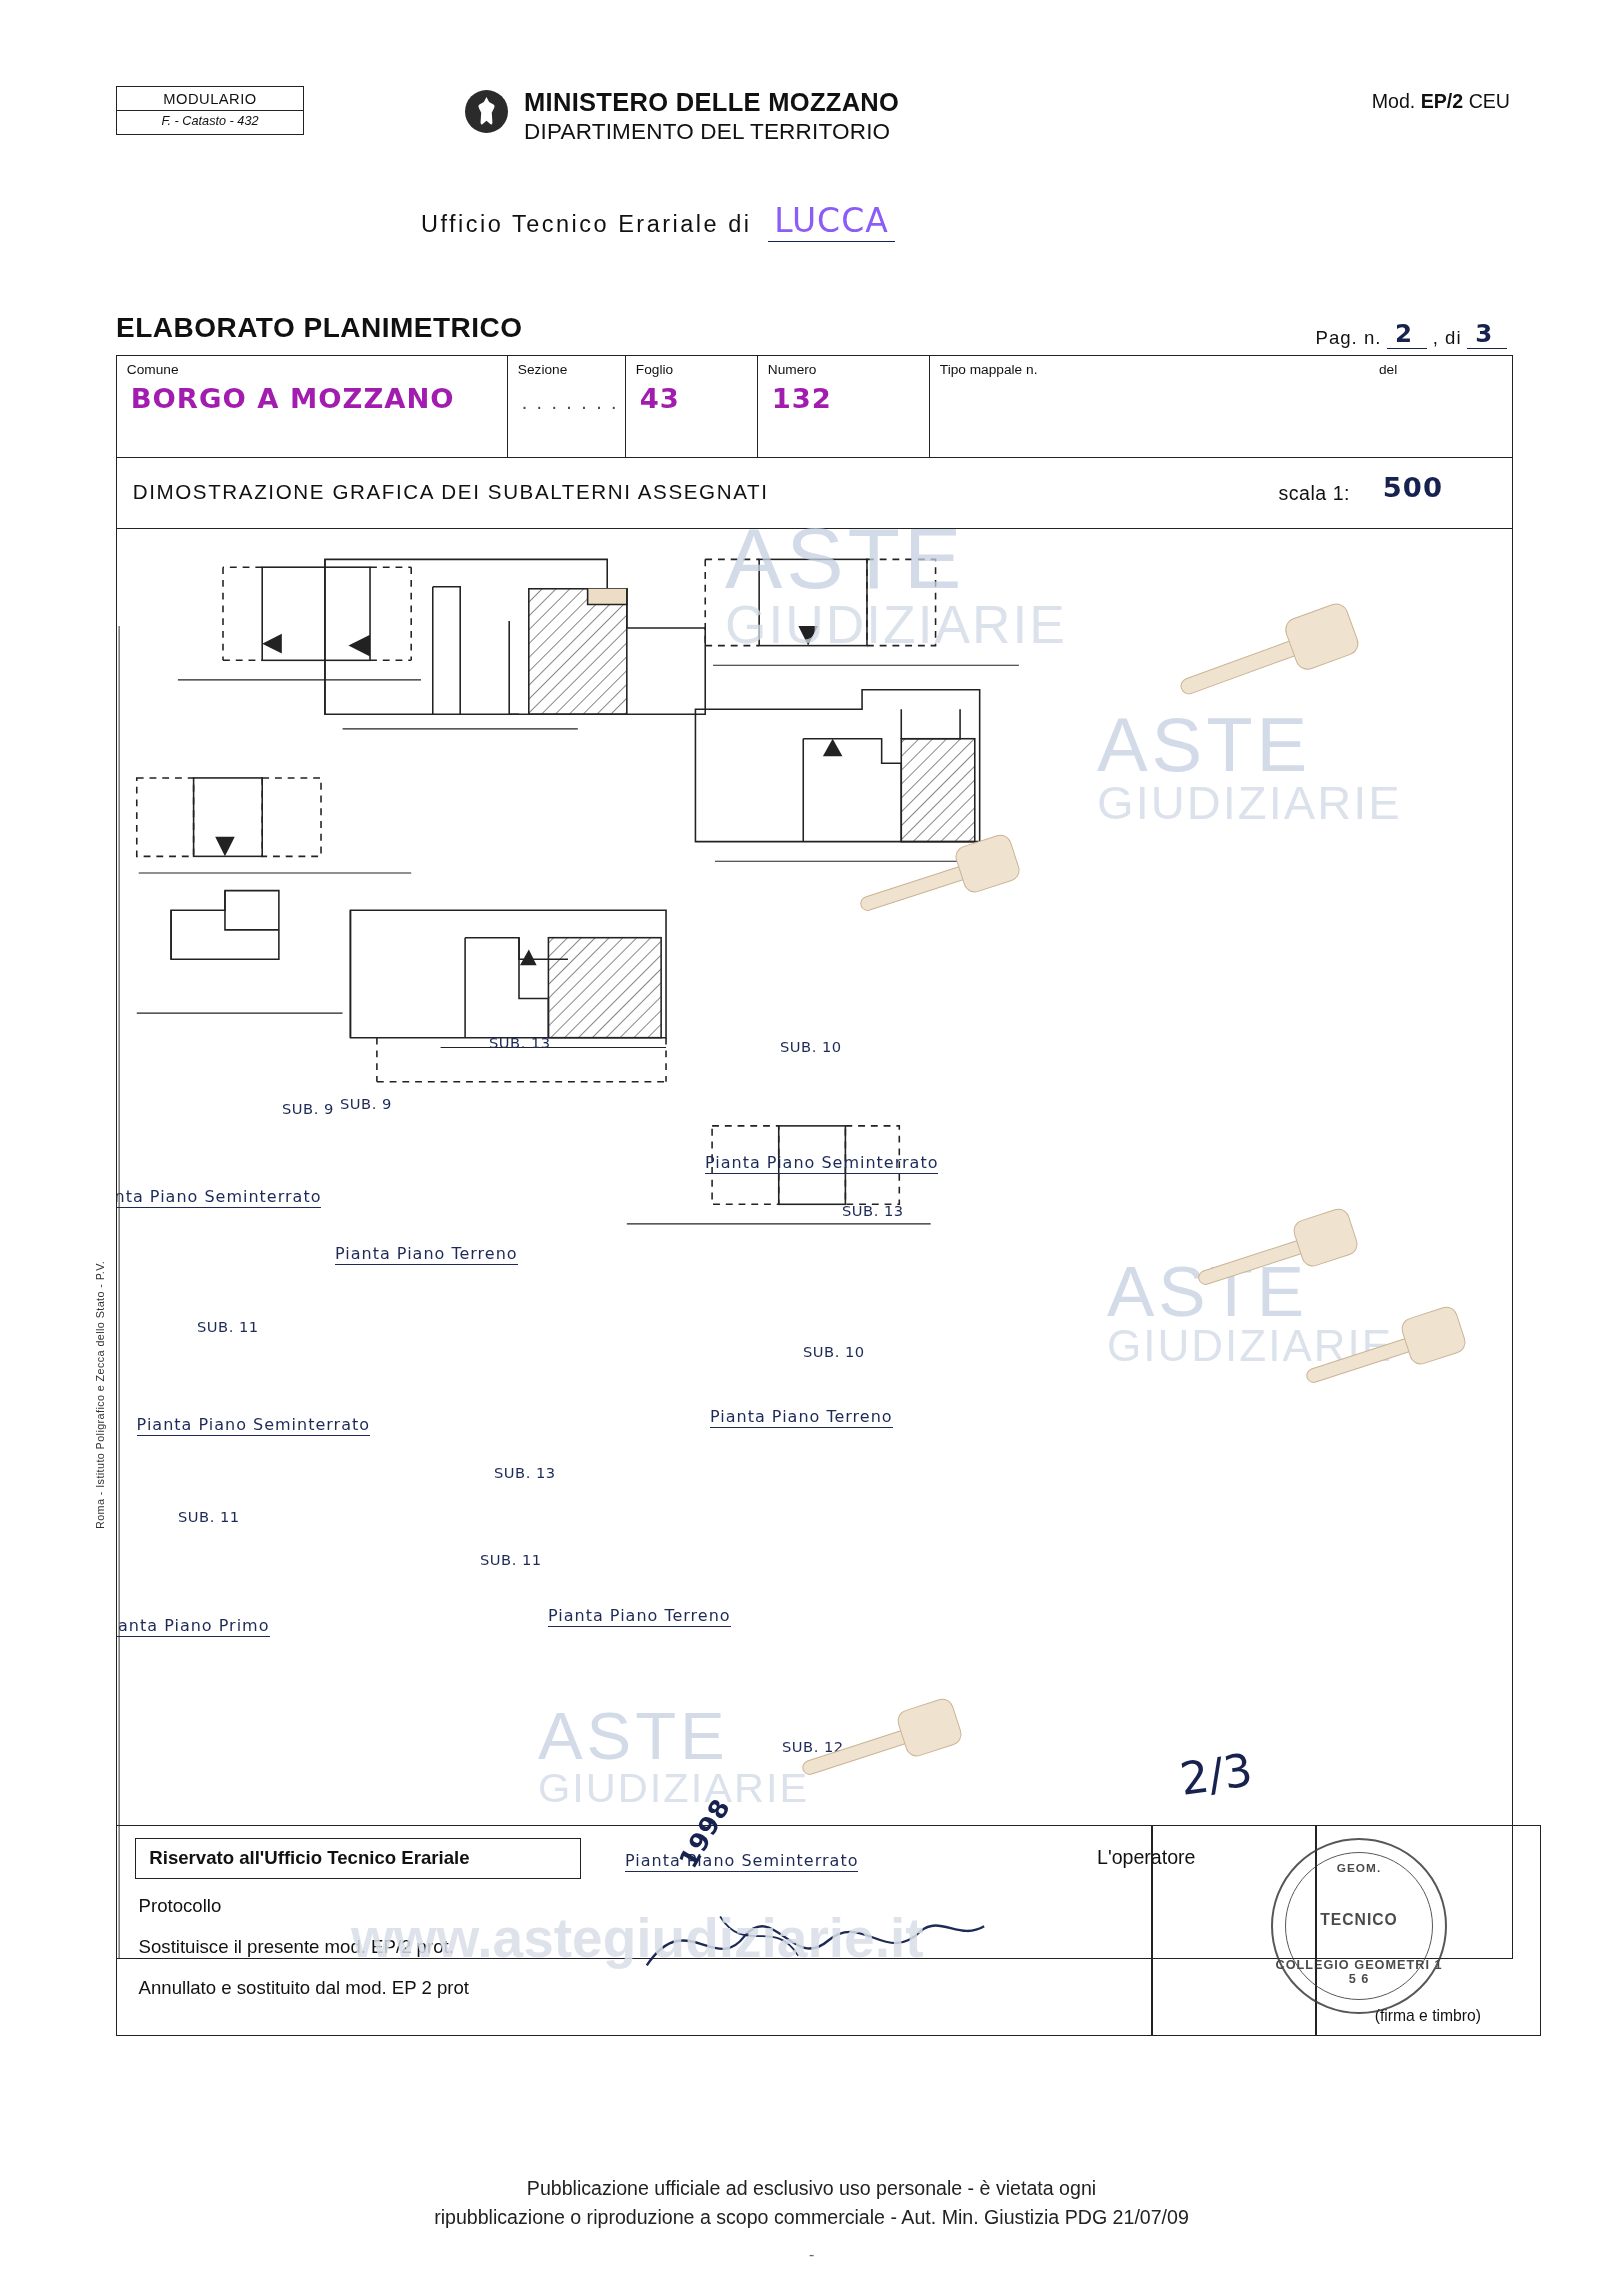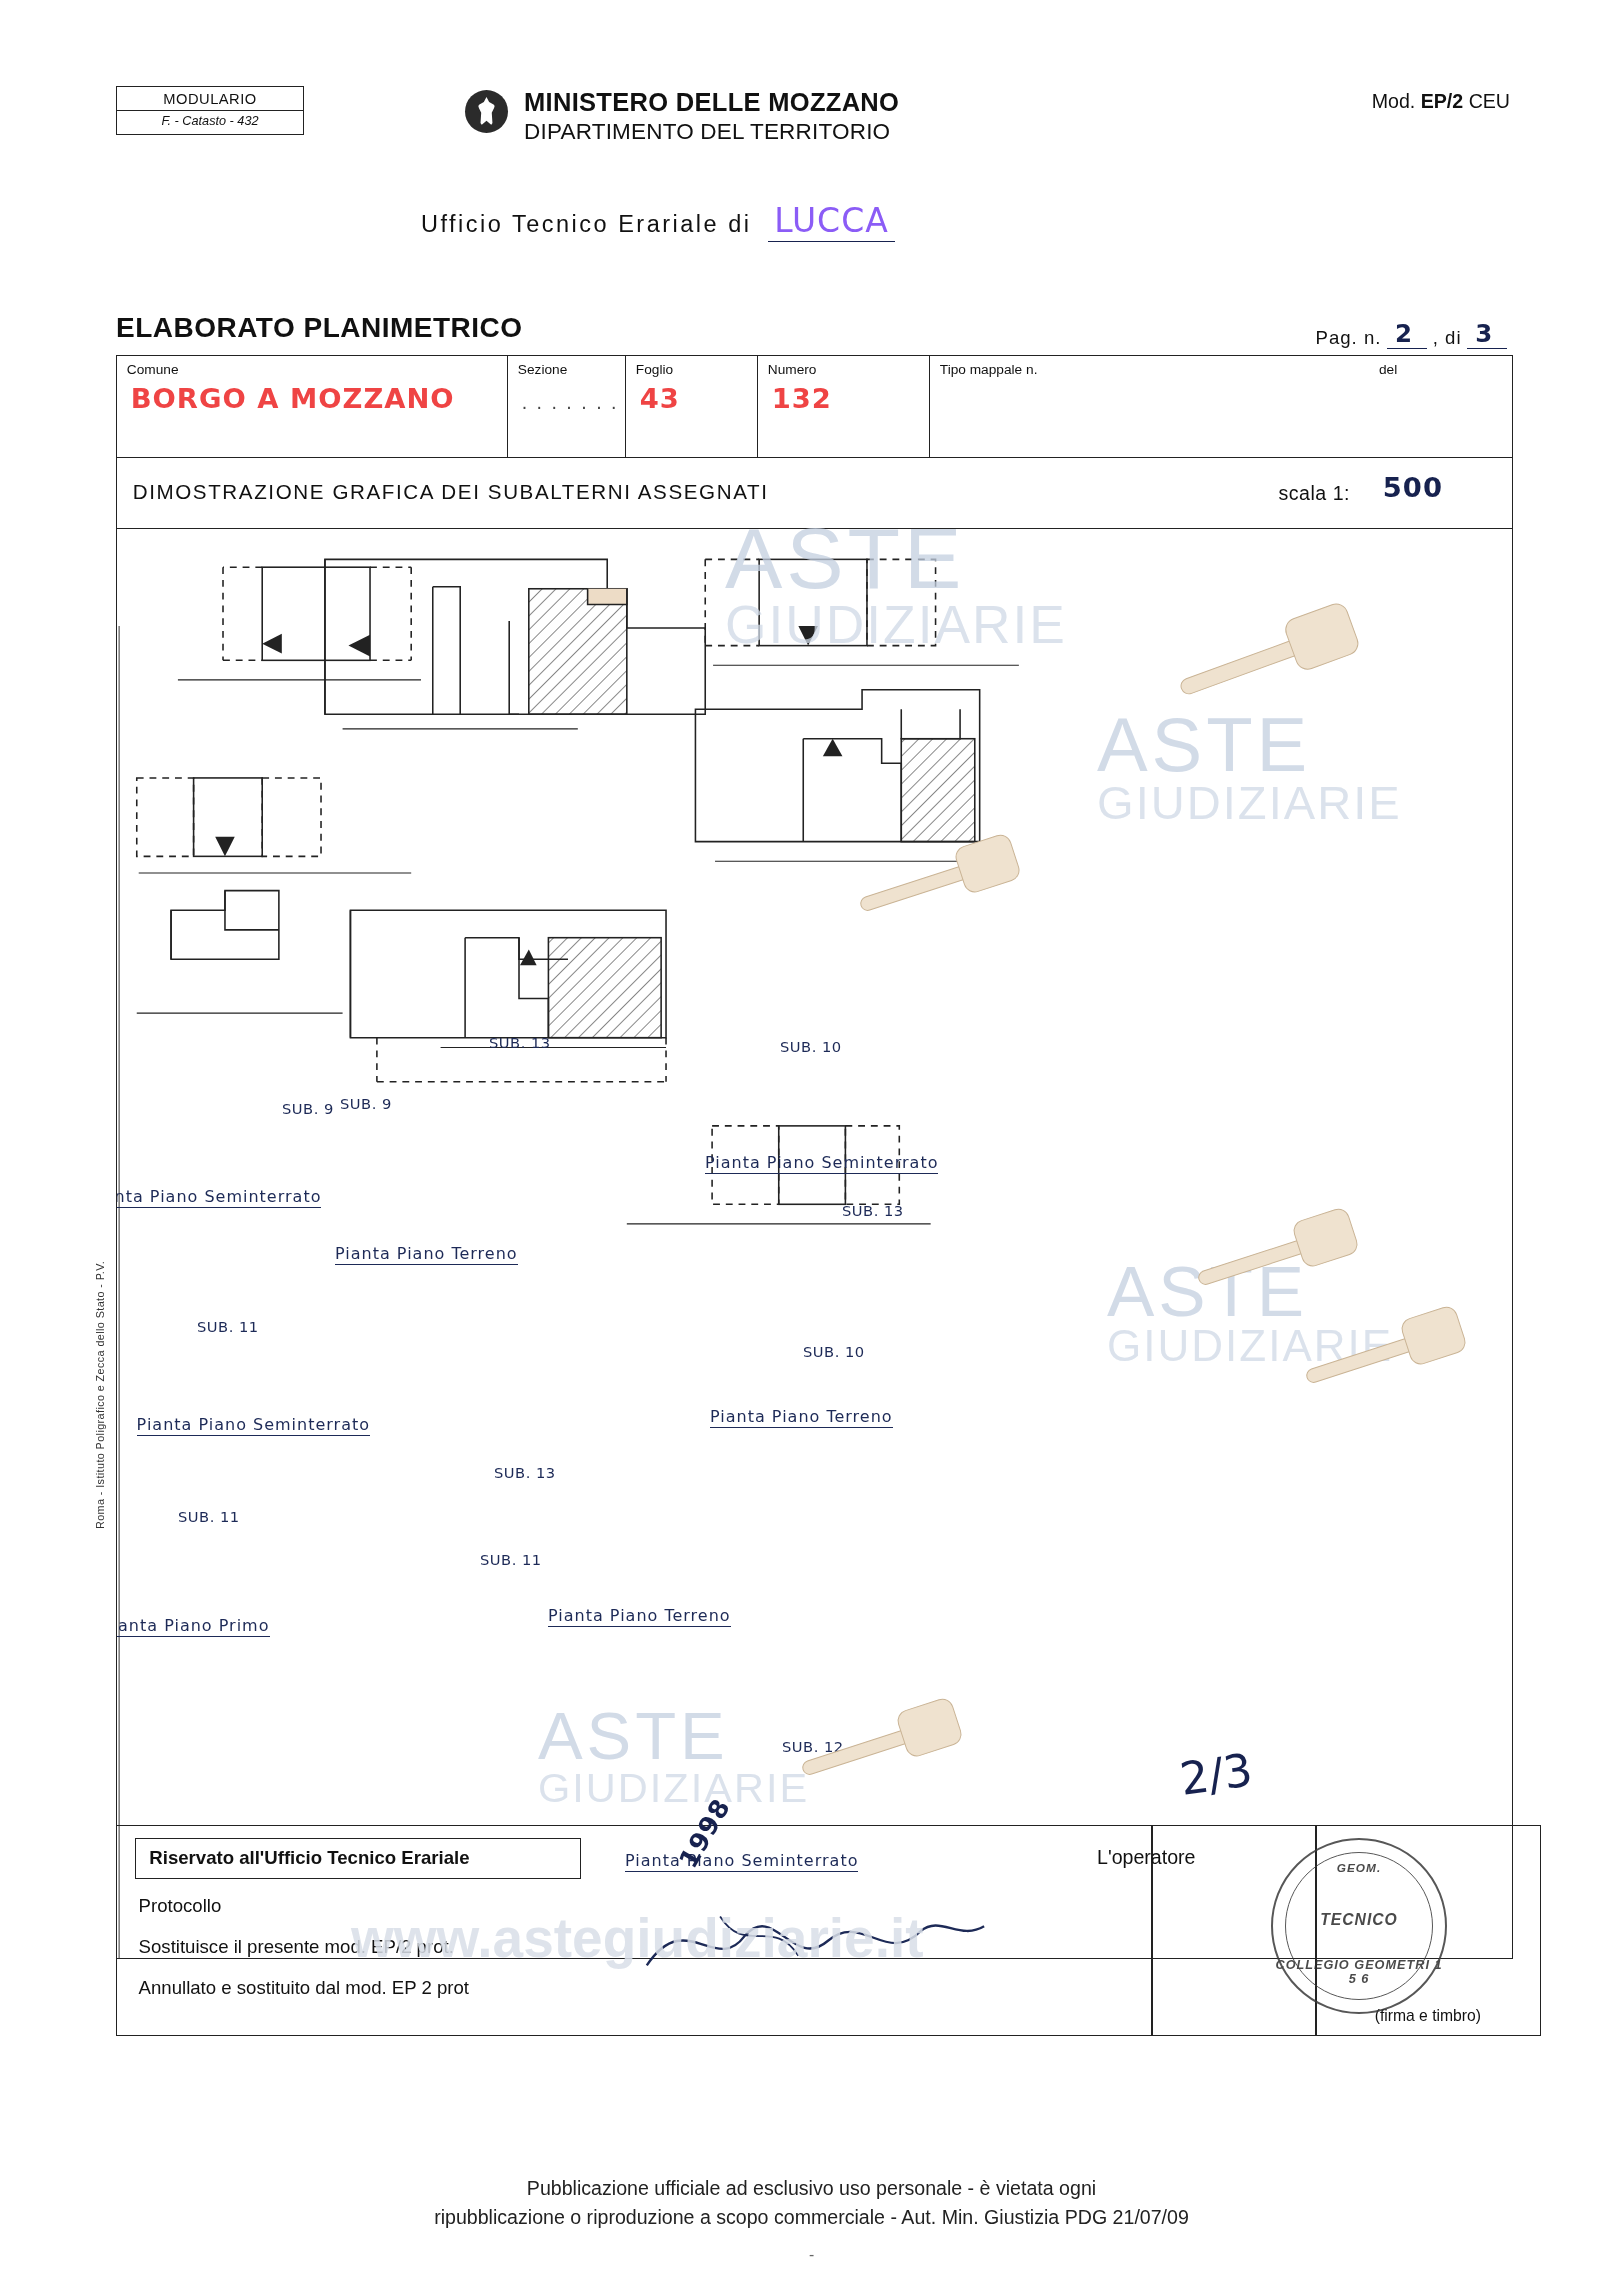--- a/index.html
+++ b/index.html
@@ -63,21 +63,21 @@
 
   
   .tbl{
     position:absolute;left:116px;top:355px;width:1397px;height:103px;
     border:1.5px solid #222;box-sizing:border-box;
   }
   .tbl .cell{position:absolute;top:0;bottom:0;box-sizing:border-box;border-left:1.5px solid #222;}
   .tbl .cell:first-child{border-left:none;}
   .tbl .lab{font-size:13.7px;padding:5.9px 0 0 9.8px;color:#111;}
   .tbl .val{
-    font-family:"DejaVu Sans", sans-serif;color:#ef4444;font-weight:bold;
+    font-family:"DejaVu Sans", sans-serif;color:#a21caf;font-weight:bold;
     font-size:27.4px;padding-left:13.7px;margin-top:5.9px;letter-spacing:1px;
   }
   .tbl .dots{font-size:19.6px;color:#444;padding-left:13.7px;margin-top:13.7px;letter-spacing:2px;}
 
   .sep{
     position:absolute;left:116px;top:458px;width:1397px;height:71px;
     border:1.5px solid #222;border-top:none;box-sizing:border-box;
   }
   .sep .t{position:absolute;left:15.7px;top:21.6px;font-size:20.6px;letter-spacing:1.6px;}
   .sep .scala{position:absolute;right:162px;top:23.5px;font-size:19.6px;letter-spacing:0.5px;}
@@ -127,21 +127,21 @@
     border:1.5px solid #222;box-sizing:border-box;
     font-size:18.6px;font-weight:bold;display:flex;align-items:center;padding-left:13.7px;
     background:rgba(255,255,255,.75);
   }
   .bl{position:absolute;font-size:18.6px;color:#111;}
   .operatore{position:absolute;left:980px;top:19.6px;font-size:19.6px;}
   .firma{position:absolute;right:59px;bottom:9.8px;font-size:15.7px;}
 
   .stamp{
     position:absolute;right:93px;top:11.8px;width:172px;height:172px;border-radius:50%;
-    border:2px solid #3a3a3a;opacity:.85;font-style:italic;
+    border:2px solid #3a3a3a;opacity:.85;
   }
   .stamp:before{
     content:"";position:absolute;inset:11.8px;border-radius:50%;border:1.5px solid #3a3a3a;
   }
   .stamp .st{
     position:absolute;width:100%;text-align:center;font-size:11.8px;font-weight:bold;
     letter-spacing:1px;color:#2b2b2b;
   }
   .stamp .st1{top:21.6px;}
   .stamp .st2{top:71px;font-size:15.7px;}

